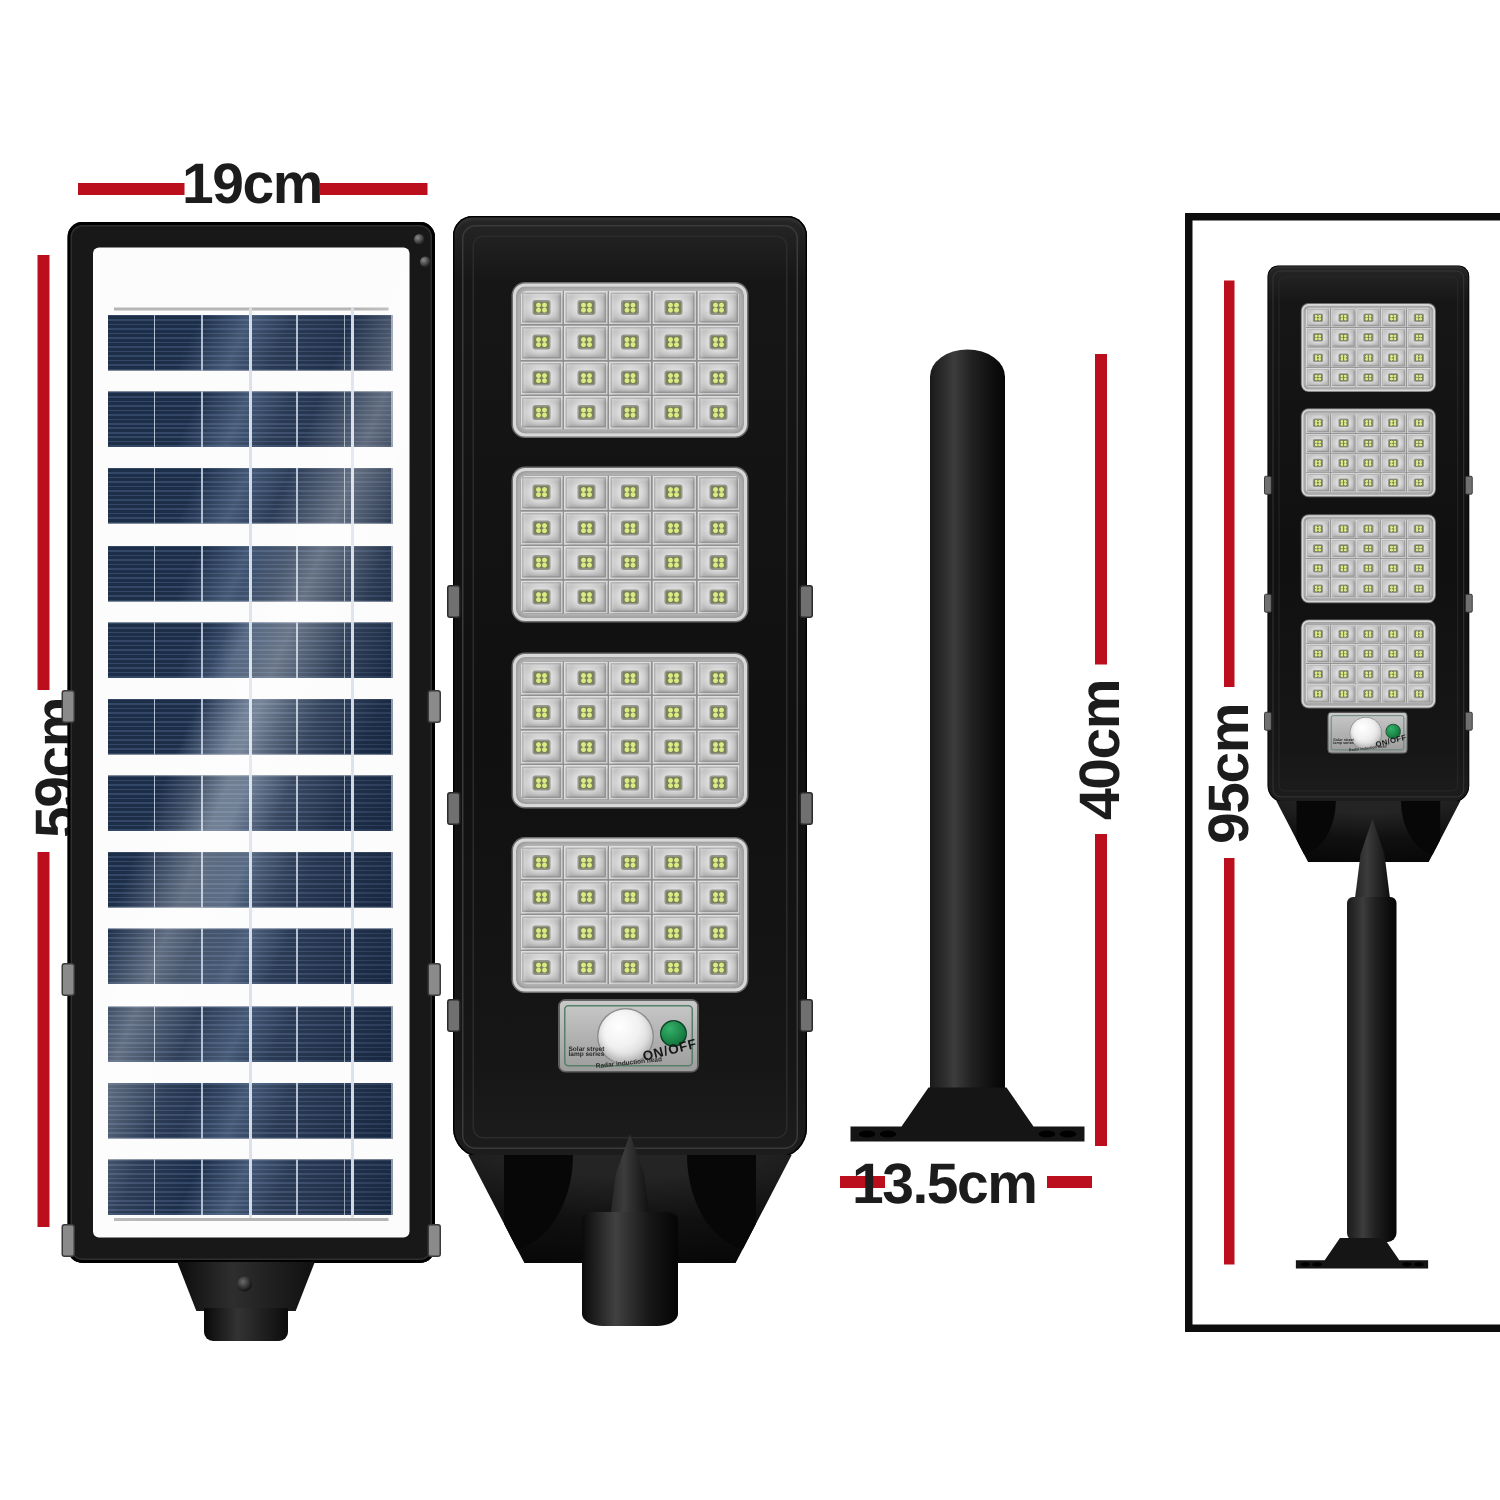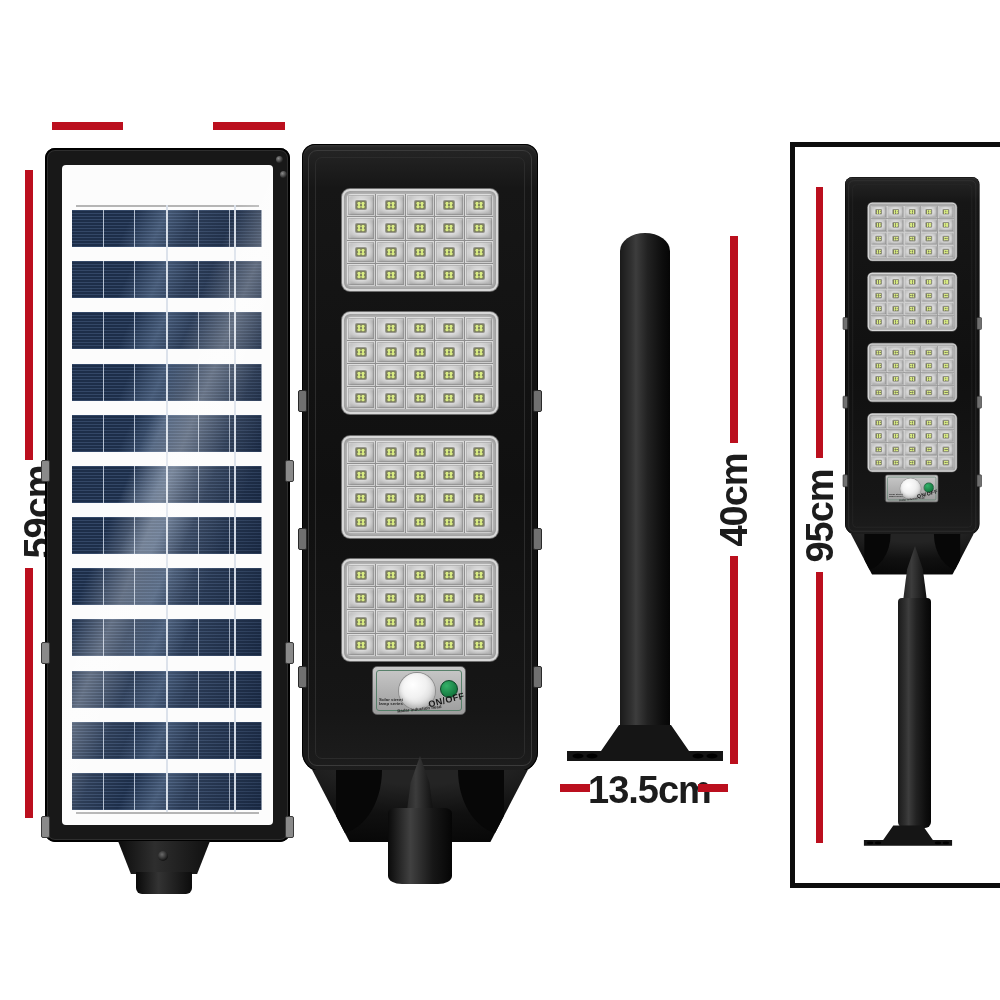--- a/index.html
+++ b/index.html
@@ -114,20 +114,21 @@
       <ellipse cx="27" cy="37" rx="5.5" ry="2.4" fill="#000"></ellipse>
       <ellipse cx="133" cy="37" rx="5.5" ry="2.4" fill="#000"></ellipse>
       <ellipse cx="147" cy="37" rx="5.5" ry="2.4" fill="#000"></ellipse>
     </g>
   </defs>
 </svg>
 
 <div id="stage">
 
   <div class="dash" style="left:52px;top:122px;width:71px;"></div>
+  <div class="dim-label" style="left:121px;top:101px;width:94px;">19cm</div>
   <div class="dash" style="left:213px;top:122px;width:72px;"></div>
 
   <div class="vline" style="left:25px;top:170px;height:290px;"></div>
   <div class="dim-label-v" style="left:-32px;top:490px;">59cm</div>
   <div class="vline" style="left:25px;top:568px;height:250px;"></div>
 
   <div class="sp-frame">
     <div class="sp-inner">
       <div class="sp-connector top"></div>
       <div class="sp-strips">
@@ -453,21 +454,21 @@
   <div class="pole" id="pole-mid"></div>
   <svg class="flange" style="left:565px;top:719px;" width="160" height="46" viewBox="0 0 160 46">
       <use href="#flange-shape"></use>
     </svg>
 
   <div class="vline" style="left:730px;top:236px;height:207px;"></div>
   <div class="dim-label-v" style="left:664px;top:478px;">40cm</div>
   <div class="vline" style="left:730px;top:556px;height:208px;"></div>
 
   <div class="dash" style="left:560px;top:784px;width:30px;"></div>
-  <div class="dim-label" style="left:588px;top:768px;width:112px;">13.5cm</div>
+  <div class="dim-label" style="left:568px;top:768px;width:112px;">13.5cm</div>
   <div class="dash" style="left:698px;top:784px;width:30px;"></div>
 
   <div id="right-frame"></div>
   <div class="vline" style="left:816px;top:187px;height:271px;width:7px;"></div>
   <div class="dim-label-v" style="left:750px;top:494px;">95cm</div>
   <div class="vline" style="left:816px;top:572px;height:271px;width:7px;"></div>
 
   <div class="lamp no-socket" id="lamp-assembled">
   <div class="lamp-main">
     <div class="bezel b1"></div>

